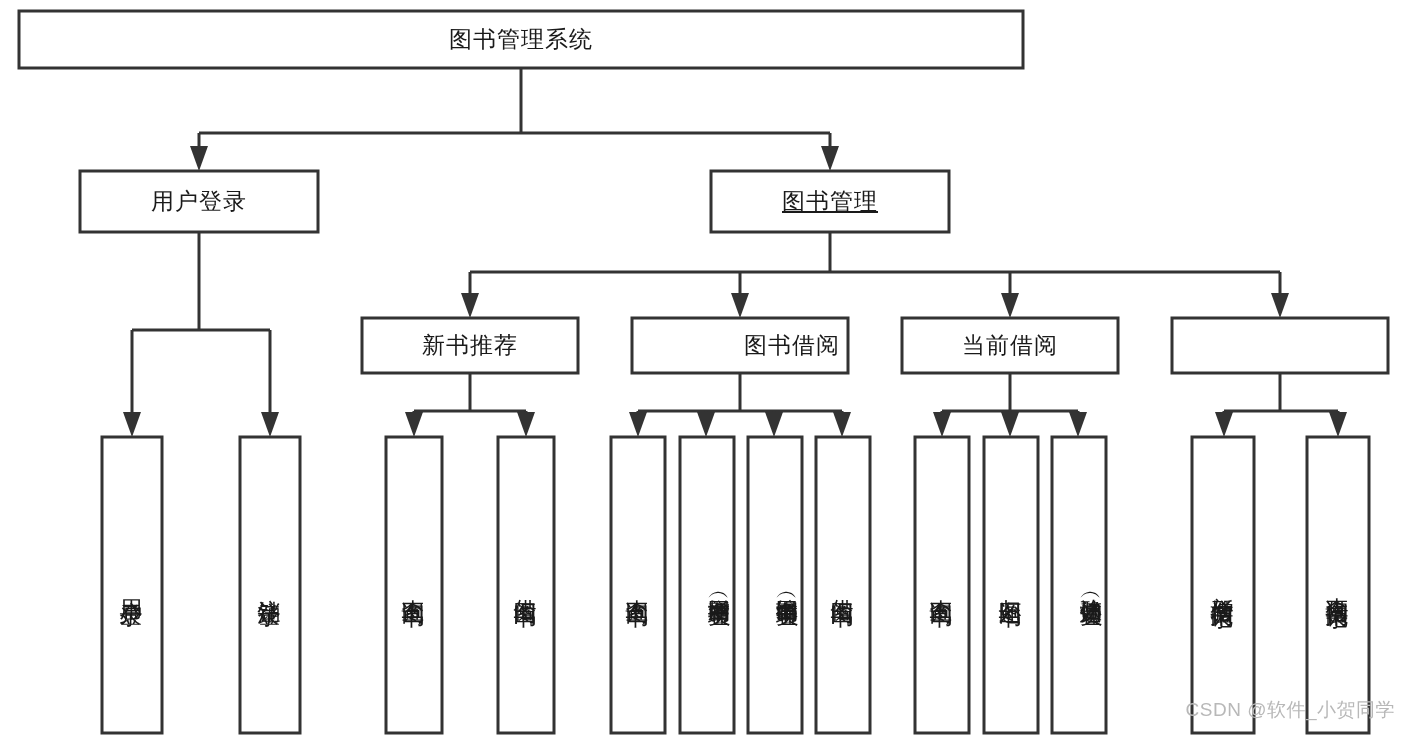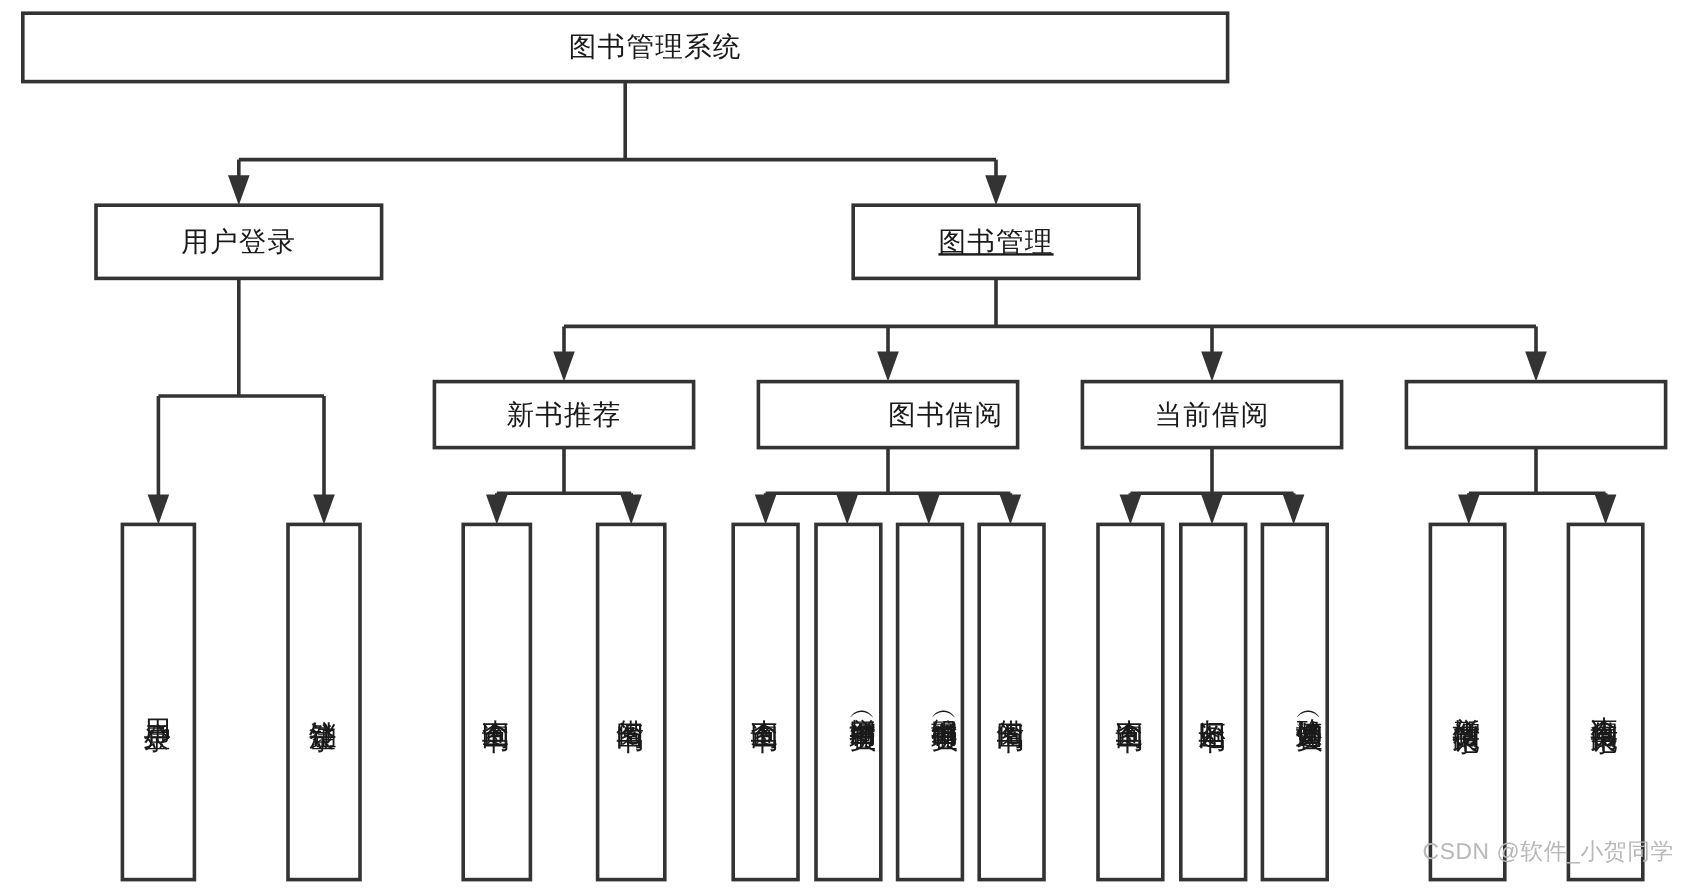--- a/index.html
+++ b/index.html
@@ -185,27 +185,27 @@
     <rect class="node-box" x="816" y="437" width="54" height="296"></rect>
 
     <rect class="node-box" x="915" y="437" width="54" height="296"></rect>
     <rect class="node-box" x="984" y="437" width="54" height="296"></rect>
     <rect class="node-box" x="1052" y="437" width="54" height="296"></rect>
 
     <rect class="node-box" x="1192" y="437" width="62" height="296"></rect>
     <rect class="node-box" x="1307" y="437" width="62" height="296"></rect>
   </svg>
 
-  <div class="node-label-h" style="left:19px; top:11px; width:1004px; height:57px;margin-left:25px;">图书管理系统</div>
+  <div class="node-label-h" style="left:19px; top:11px; width:1004px; height:57px;">图书管理系统</div>
 
   <div class="node-label-h" style="left:80px; top:171px; width:238px; height:61px;">用户登录</div>
   <div class="node-label-h" style="left:711px; top:171px; width:238px; height:61px;text-decoration:underline;">图书管理</div>
 
   <div class="node-label-h" style="left:362px; top:318px; width:216px; height:55px;">新书推荐</div>
-  <div class="node-label-h" style="left:664px; top:318px; width:248px; height:55px;">图书借阅</div>
+  <div class="node-label-h" style="left:632px; top:318px; width:248px; height:55px;padding-left:36px;">图书借阅</div>
   <div class="node-label-h" style="left:902px; top:318px; width:216px; height:55px;">当前借阅</div>
 
   <div class="node-label-v" style="left:102px; top:437px; width:60px; height:296px;">用户登录</div>
   <div class="node-label-v" style="left:240px; top:437px; width:60px; height:296px;">注销登录</div>
 
   <div class="node-label-v" style="left:386px; top:437px; width:56px; height:296px;">查询图书</div>
   <div class="node-label-v" style="left:498px; top:437px; width:56px; height:296px;">借阅图书</div>
 
   <div class="node-label-v" style="left:611px; top:437px; width:54px; height:296px;">查询图书</div>
   <div class="node-label-v tall" style="left:680px; top:437px; width:54px; height:296px; align-items:flex-start;">新增图书（管理员）</div>

